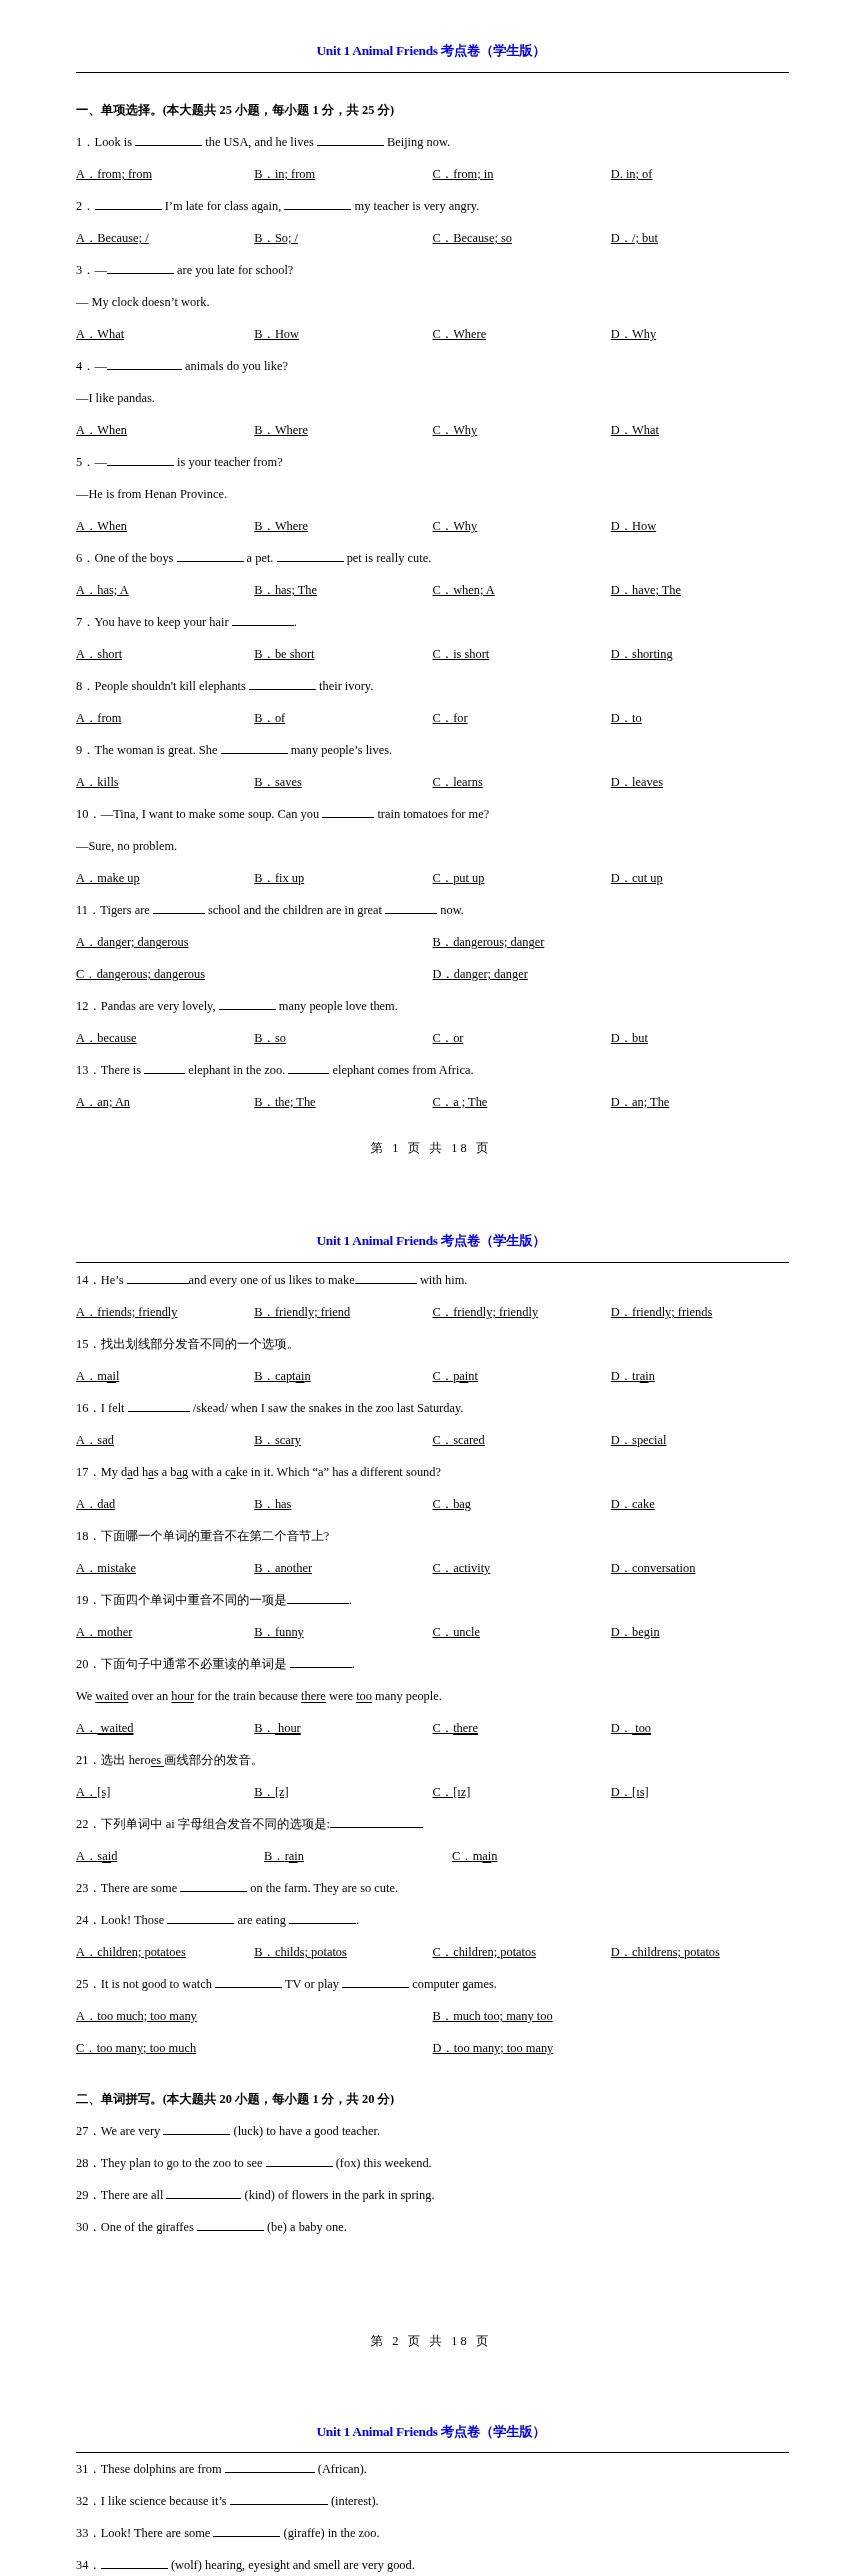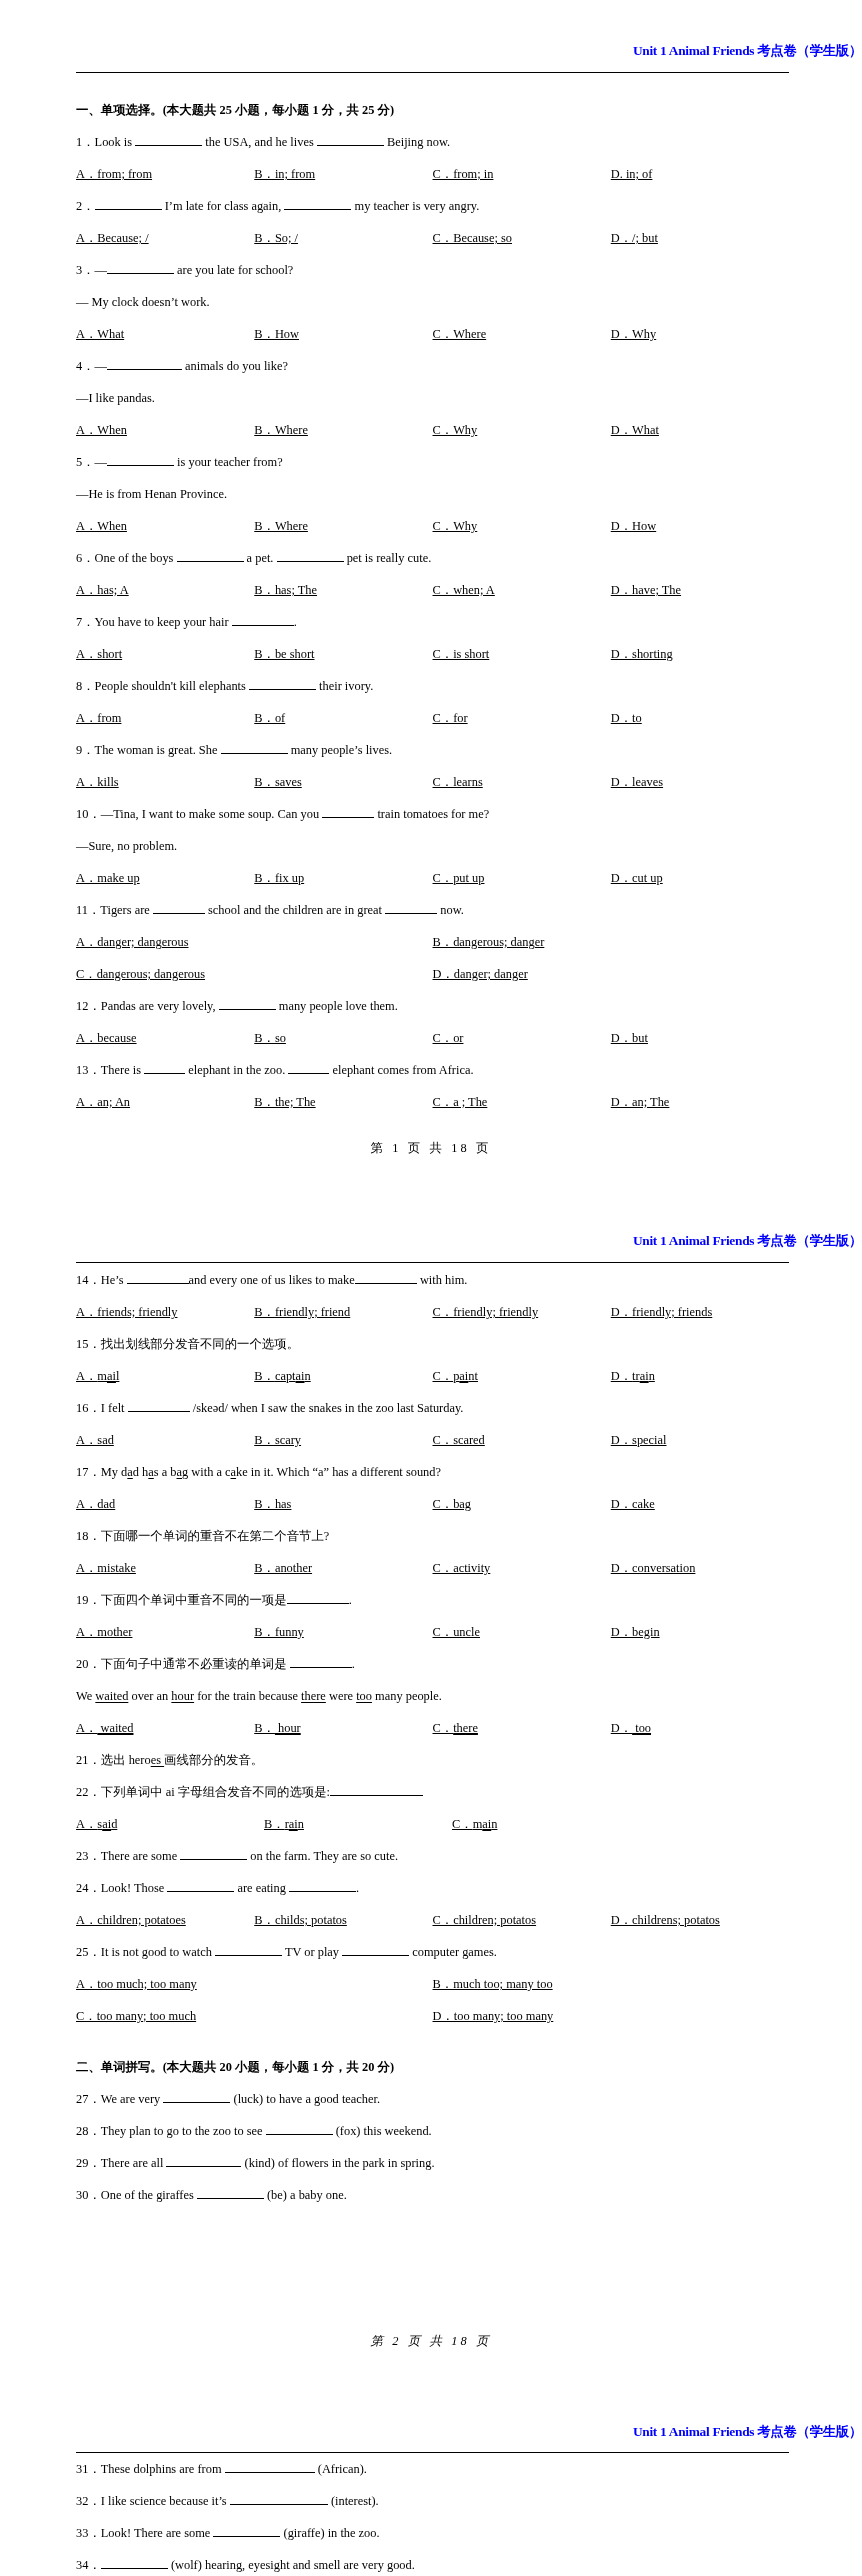--- a/index.html
+++ b/index.html
@@ -12,21 +12,21 @@
       color: #000;
     }
     .page {
       position: absolute;
       left: 0;
       width: 862px;
     }
     .page-title {
       position: absolute;
       left: 0; width: 862px;
-      text-align: right;
+      text-align: center;
       color: #0000ff;
       font-weight: bold;
       font-size: 13.4px;
       line-height: 16.5px;
       letter-spacing: -0.3px;
     }
     .page-rule {
       position: absolute;
       left: 76px;
       width: 713px;
@@ -246,20 +246,26 @@
     <div class="line"><span>20．</span><span>下面句子中通常不必重读的单词是 </span><span class="blank" style="width:62px"></span><span>.</span></div>
     <div class="line"><span>We </span><span class="u">waited</span><span> over an </span><span class="u">hour</span><span> for the train because </span><span class="u">there</span><span> were </span><span class="u">too</span><span> many people.</span></div>
     <div class="line opts">
       <span class="opt"><span>A．</span><span class="u"> waited</span></span>
       <span class="opt"><span>B．</span><span class="u"> hour</span></span>
       <span class="opt"><span>C．</span><span class="u">there</span></span>
       <span class="opt"><span>D．</span><span class="u"> too</span></span>
     </div>
 
     <div class="line"><span>21．</span><span>选出 hero</span><span class="u">es </span><span>画线部分的发音。</span></div>
+    <div class="line opts">
+        <span class="opt">A．[s]</span>
+        <span class="opt">B．[z]</span>
+        <span class="opt">C．[ɪz]</span>
+        <span class="opt">D．[ɪs]</span>
+      </div>
 
     <div class="line"><span>22．</span><span>下列单词中 ai 字母组合发音不同的选项是:</span><span class="blank" style="width:93px"></span></div>
     <div class="line opts">
       <span class="opt"><span>A．</span><span>s</span><span class="u">ai</span><span>d</span></span>
       <span class="opt"><span>B．</span><span>r</span><span class="u">ai</span><span>n</span></span>
       <span class="opt"><span>C．</span><span>m</span><span class="u">ai</span><span>n</span></span>
     </div>
 
     <div class="line"><span>23．</span><span>There are some </span><span class="blank" style="width:67px"></span><span> on the farm. They are so cute.</span></div>
 
@@ -282,21 +288,21 @@
       </div>
 
     <div class="line section-head">二、单词拼写。(本大题共 20 小题，每小题 1 分，共 20 分)</div>
 
     <div class="line"><span>27．</span><span>We are very </span><span class="blank" style="width:67px"></span><span> (luck) to have a good teacher.</span></div>
     <div class="line"><span>28．</span><span>They plan to go to the zoo to see </span><span class="blank" style="width:67px"></span><span> (fox) this weekend.</span></div>
     <div class="line"><span>29．</span><span>There are all </span><span class="blank" style="width:75px"></span><span> (kind) of flowers in the park in spring.</span></div>
     <div class="line"><span>30．</span><span>One of the giraffes </span><span class="blank" style="width:67px"></span><span> (be) a baby one.</span></div>
   </div>
 
-  <div class="page-footer" style="top:2334px;font-style:italic;">第 2 页 共 18 页</div>
+  <div class="page-footer" style="top:2334px;">第 2 页 共 18 页</div>
 </div>
 
 <div class="page" style="top:0;">
   <div class="page-title" style="top:2424px;">Unit 1 Animal Friends  考点卷（学生版）</div>
   <div class="page-rule" style="top:2452px;"></div>
 
   <div class="content" style="top:2459px;">
     <div class="line"><span>31．</span><span>These dolphins are from </span><span class="blank" style="width:90px"></span><span> (African).</span></div>
     <div class="line"><span>32．</span><span>I like science because it’s </span><span class="blank" style="width:98px"></span><span> (interest).</span></div>
     <div class="line"><span>33．</span><span>Look! There are some </span><span class="blank" style="width:67px"></span><span> (giraffe) in the zoo.</span></div>

